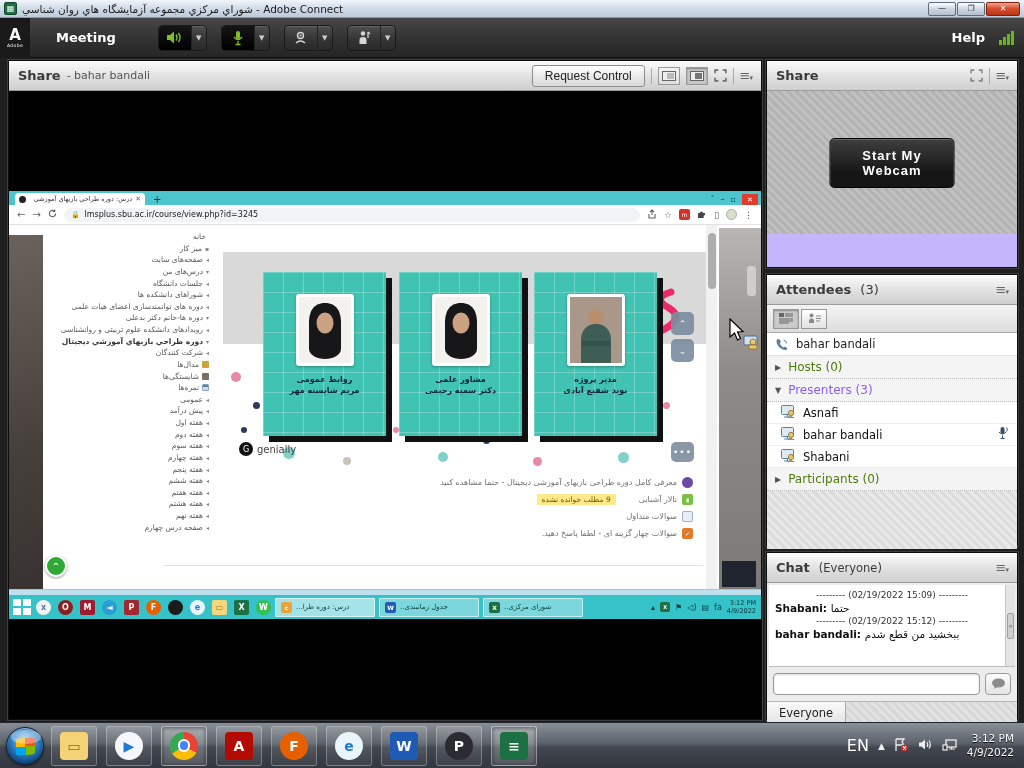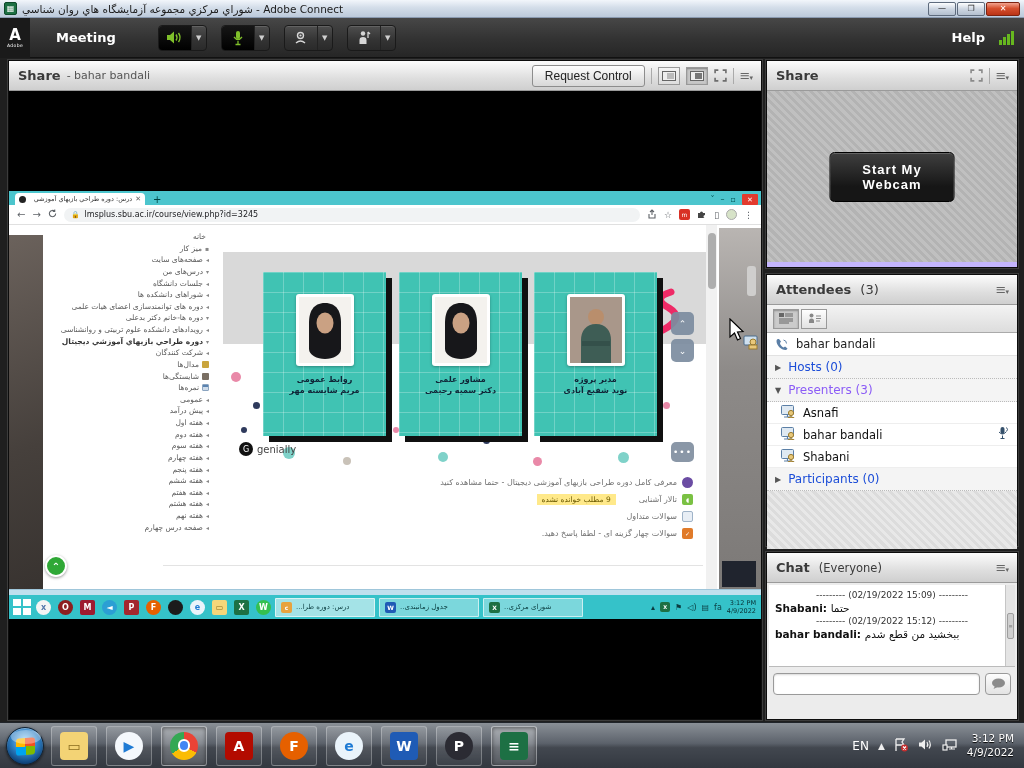--- a/index.html
+++ b/index.html
@@ -148,34 +148,34 @@
     display:flex;align-items:center;gap:4px;padding:0 5px}
   .stb-win.active{background:rgba(255,255,255,.55)}
   .stb-win .wlabel{font-size:7px;color:#083a3d;direction:rtl;white-space:nowrap;overflow:hidden;max-width:80px}
   .stb-win .wic{width:11px;height:11px;border-radius:2px;flex:0 0 auto;display:flex;align-items:center;justify-content:center;color:#fff;font-size:6px;font-weight:bold}
   .stb-tray{margin-left:auto;display:flex;align-items:center;gap:5px;padding-right:2px}
   .stb-tray .tico{font-size:8px;color:#0b3c40}
   .stb-clock{font-size:6.5px;color:#072f33;text-align:right;line-height:1.25}
 
   
   .video-pod{left:766px;top:60px;width:252px;height:208px}
-  .video-body{position:relative;height:171px;background:repeating-linear-gradient(45deg,#b3b3b3 0 3px,#c0c0c0 3px 6px)}
+  .video-body{position:relative;height:143px;background:repeating-linear-gradient(45deg,#b3b3b3 0 3px,#c0c0c0 3px 6px)}
   .webcam-btn{position:absolute;left:50%;top:50%;transform:translate(-50%,-50%);
     background:linear-gradient(#3f3f3f,#161616 70%);color:#fff;font-weight:bold;font-size:13px;letter-spacing:1px;
     padding:9px 16px;border-radius:5px;border:1px solid #000;box-shadow:0 1px 0 rgba(255,255,255,.2) inset}
 
   .attendees-pod{left:766px;top:274px;width:252px;height:272px;background:#fff}
   .att-toolbar{height:28px;background:linear-gradient(#f3f3f3,#ddd);border-bottom:1px solid #aaa;display:flex;align-items:center;padding:0 6px;gap:2px}
   .att-tbtn{width:26px;height:20px;border:1px solid #999;display:flex;align-items:center;justify-content:center;background:linear-gradient(#fefefe,#e2e2e2)}
   .att-tbtn.pressed{background:#cbcbcb;box-shadow:inset 0 1px 2px rgba(0,0,0,.3)}
   .att-row{height:23px;display:flex;align-items:center;gap:7px;padding:0 8px;border-bottom:1px solid #e2e2e2;background:#fff}
   .att-row .nm{font-size:11.5px;color:#222}
   .att-group{height:23px;display:flex;align-items:center;gap:7px;padding:0 8px;background:#f4f4f4;border-bottom:1px dotted #bbb}
   .att-group .tri{font-size:8px;color:#555}
-  .att-group .gl{font-size:12px;color:#1d4ed8}
+  .att-group .gl{font-size:12px;color:#4d7c0f}
   .att-group.open .gl{color:#8b5cf6}
   .att-member{height:22px;display:flex;align-items:center;gap:7px;padding:0 8px 0 14px;border-bottom:1px solid #eee}
   .att-member .nm{font-size:11.5px;color:#111}
   .att-member .mic-r{margin-left:auto}
   .att-fill{height:58px;background:repeating-linear-gradient(45deg,#dcdcdc 0 3px,#e8e8e8 3px 6px)}
 
   .chat-pod{left:766px;top:552px;width:252px;height:168px;background:#ececec}
   .chat-msgs{position:relative;height:82px;background:#fff;border-bottom:1px solid #bbb;margin:2px 2px 0 2px;padding:3px 6px;overflow:hidden}
   .chat-sep{font-size:9px;color:#333;text-align:center;margin:2px 0}
   .chat-line{font-size:10.5px;color:#111;margin:1px 0}
@@ -198,21 +198,21 @@
     border:1px solid #123;box-shadow:0 1px 3px rgba(0,0,0,.6),0 1px 1px rgba(255,255,255,.4) inset}
   .orb .flag{position:absolute;left:9px;top:10px;width:19px;height:17px;
     background:conic-gradient(#f25022 0 25%,#7fba00 0 50%,#00a4ef 0 75%,#ffb900 0);border-radius:3px;transform:skewY(-4deg)}
   .orb .gloss{position:absolute;left:4px;top:2px;width:30px;height:14px;border-radius:50%;background:rgba(255,255,255,.35)}
   .htb-btn{width:46px;height:40px;border:1px solid rgba(255,255,255,.28);border-radius:3px;
     background:linear-gradient(rgba(255,255,255,.14),rgba(255,255,255,.04));display:flex;align-items:center;justify-content:center;flex:0 0 auto}
   .htb-btn.pressed{background:linear-gradient(rgba(255,255,255,.34),rgba(255,255,255,.16));box-shadow:inset 0 1px 4px rgba(0,0,0,.5)}
   .htb-ic{width:28px;height:28px;border-radius:50%;display:flex;align-items:center;justify-content:center;font-weight:bold;color:#fff;font-size:14px}
   .htb-ic.square{border-radius:4px}
   .host-tray{margin-left:auto;display:flex;align-items:center;gap:9px;padding-right:4px}
-  .tray-lang{color:#fff;font-size:12px}
+  .tray-lang{color:#fff;font-size:16px}
   .tray-g{color:#eee;font-size:9px}
   .tray-clock{color:#fff;font-size:10.5px;text-align:right;line-height:1.3;text-shadow:0 1px 1px #000}
 
   
   .cursor{position:absolute;left:728px;top:318px;pointer-events:none}
 </style>
 </head>
 <body>
 
 <div class="screen">
@@ -729,20 +729,23 @@
       </div>
     <div class="chat-inputrow">
       <input class="chat-input" style="">
       <div class="send-btn">
         <svg width="15" height="12" viewBox="0 0 15 12">
             <ellipse cx="7.5" cy="5" rx="6.5" ry="4.5" fill="#8b8b8b"></ellipse>
             <path d="M4 8l-1.5 3 4-2z" fill="#8b8b8b"></path>
           </svg>
       </div>
     </div>
+    <div class="chat-tabs">
+      <div class="everyone-tab">Everyone</div>
+    </div>
   </div>
 
   <div class="host-taskbar">
     <div class="orb">
         <div class="flag"></div>
         <div class="gloss"></div>
       </div>
     <div id="htb-apps" style="display:flex;gap:9px;align-items:center">
         <div class="htb-btn">
           <span class="htb-ic square" style="background: rgb(243, 211, 117); color: rgb(138, 109, 31);">▭</span>

